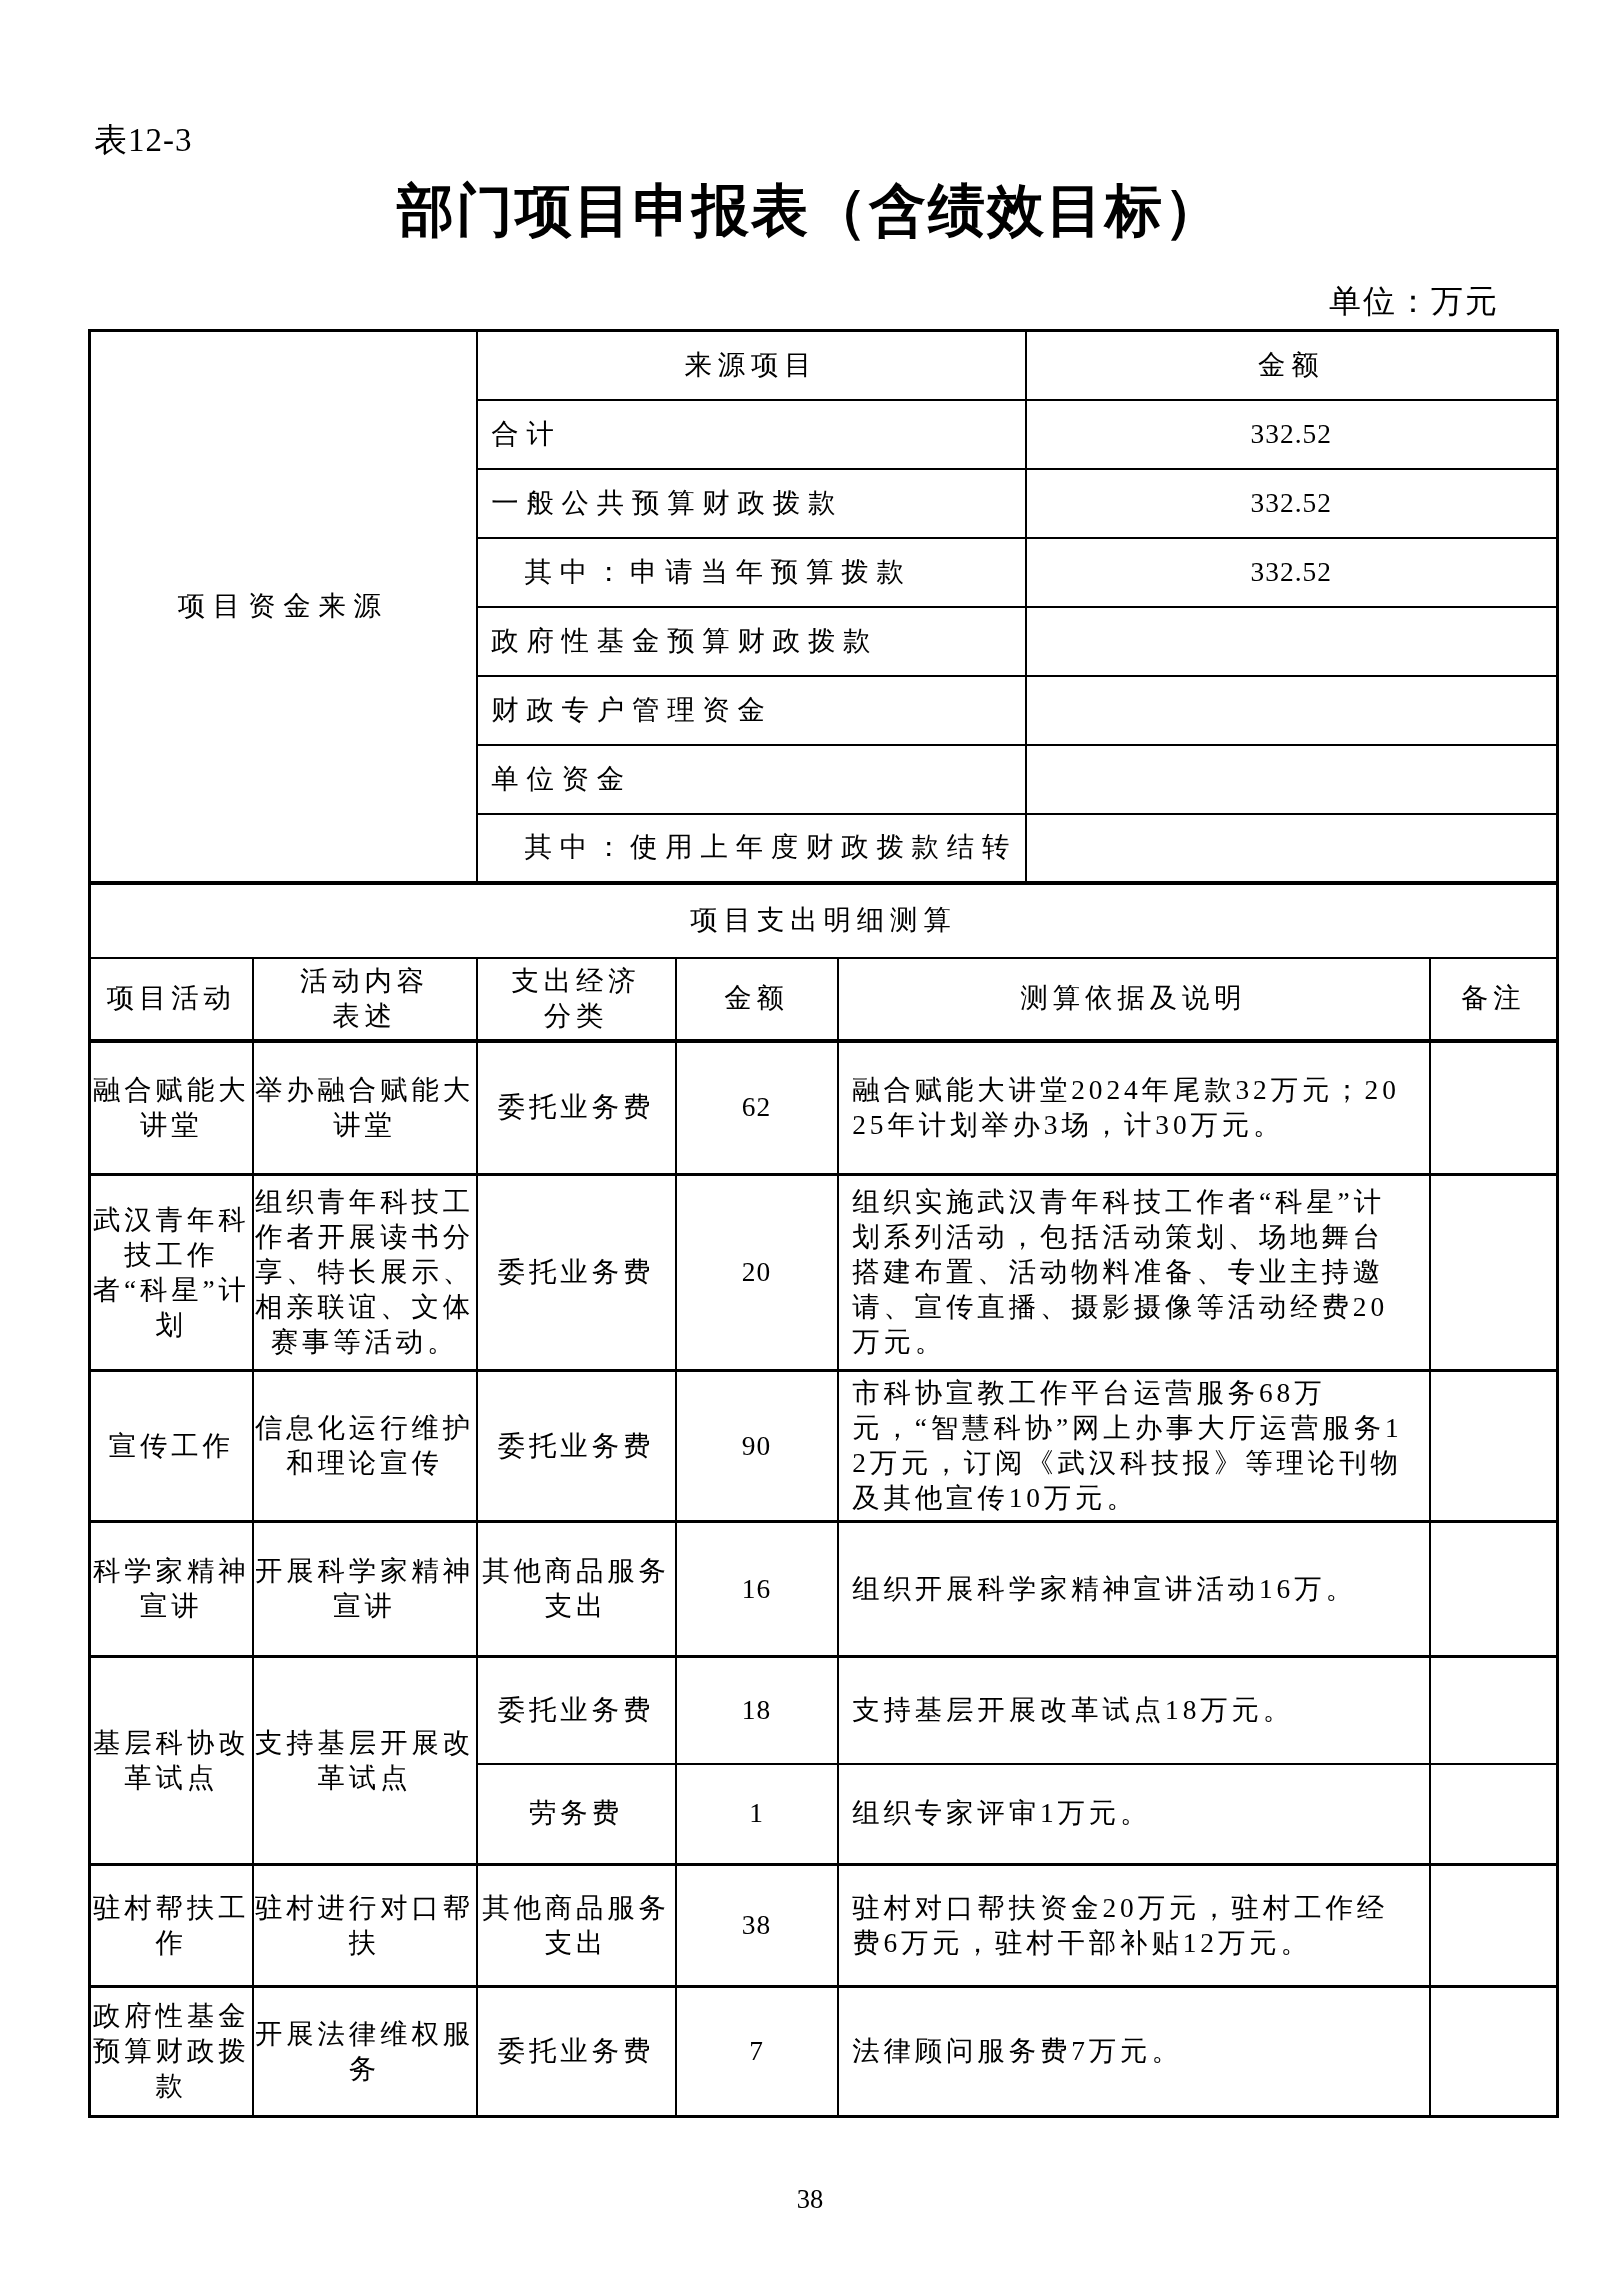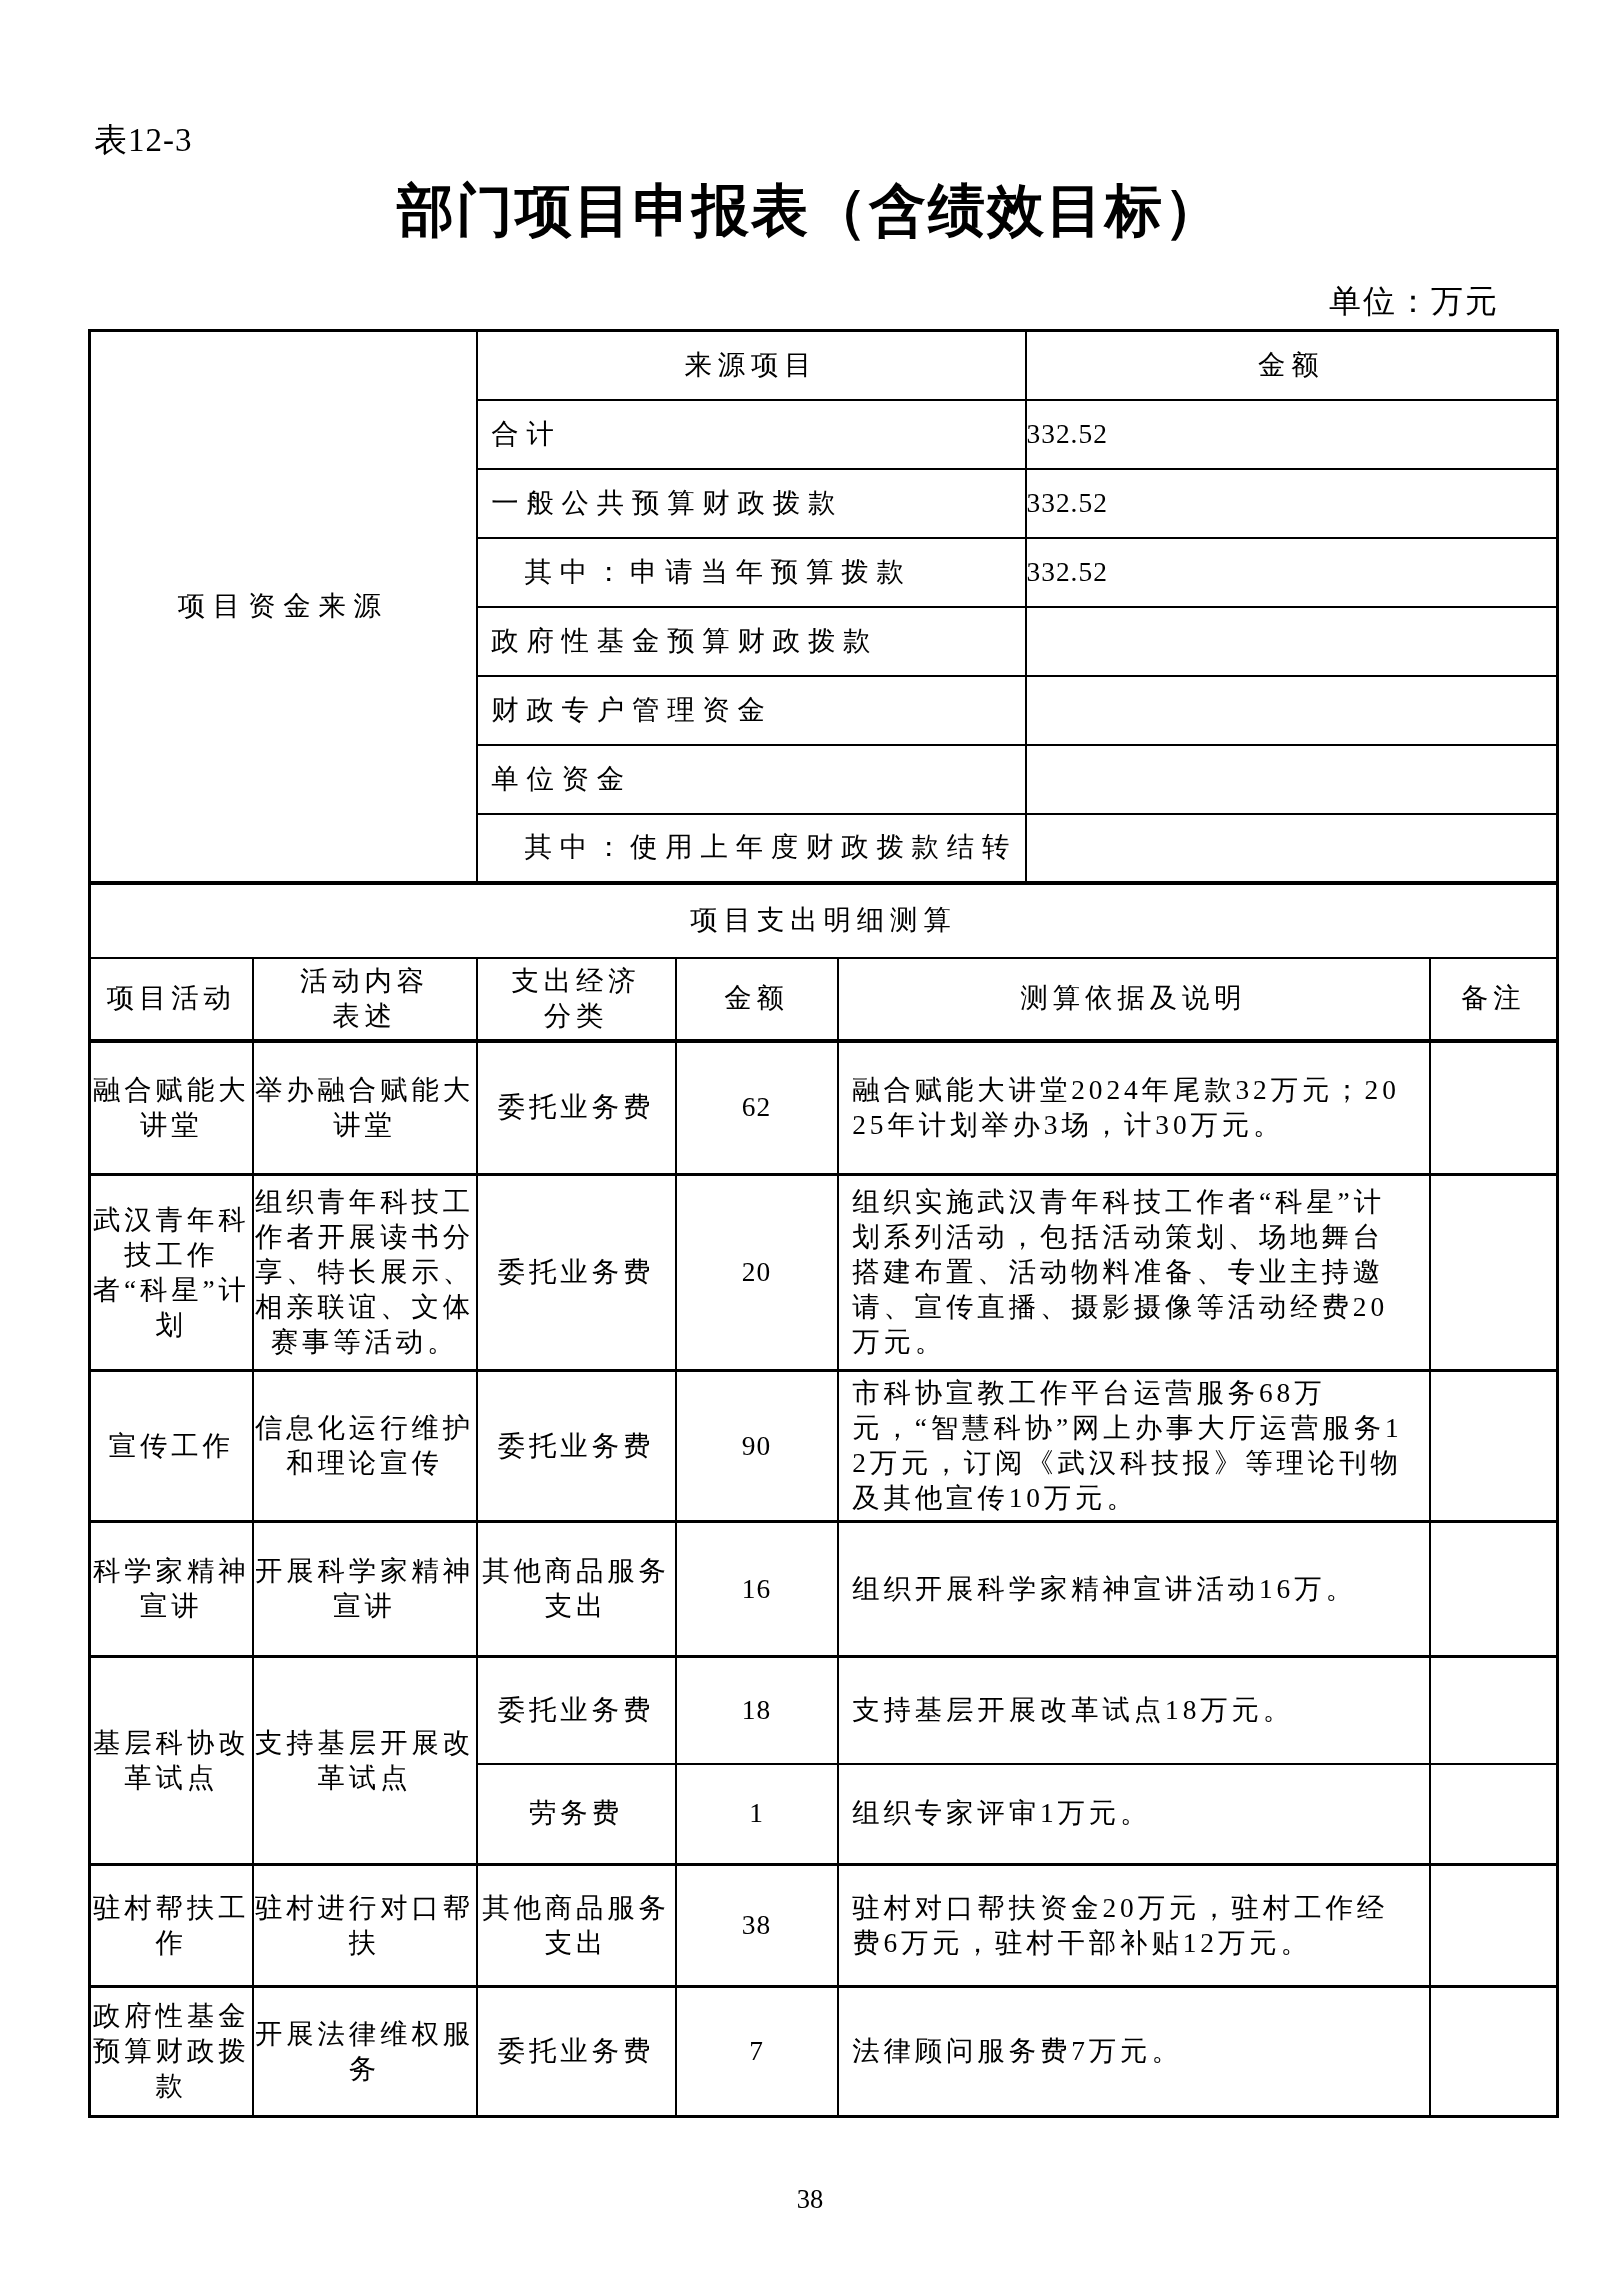--- a/index.html
+++ b/index.html
@@ -52,21 +52,21 @@
     font-size: 27.4px;
     vertical-align: middle;
     line-height: 35px;
     word-break: break-all;
   }
   
   .f-merge   { text-align: center; letter-spacing: 7.8px; }
   .f-head    { text-align: center; letter-spacing: 5.9px; }
   .f-label   { text-align: left; padding-left: 13.7px; letter-spacing: 7.8px; }
   .f-label.indent { padding-left: 47px; }
-  .f-amt     { text-align: left; letter-spacing: 1px; }
+  .f-amt     { text-align: center; letter-spacing: 1px; }
   
   .band td   { text-align: center; letter-spacing: 5.9px; border-top-width: 4.9px; }
   
   .dhead td  { text-align: center; letter-spacing: 4.9px; border-bottom-width: 4.9px; white-space: pre-line; }
   
   .dtr > td  { border-top-width: 3.9px; }
   .act   { text-align: center; letter-spacing: 3.9px; padding: 0 1px; }
   .cont  { text-align: center; letter-spacing: 3.9px; padding: 0 1px; }
   .cat   { text-align: center; letter-spacing: 3.9px; padding: 12px 2px; }
   .amt   { text-align: center; letter-spacing: 1px; }

